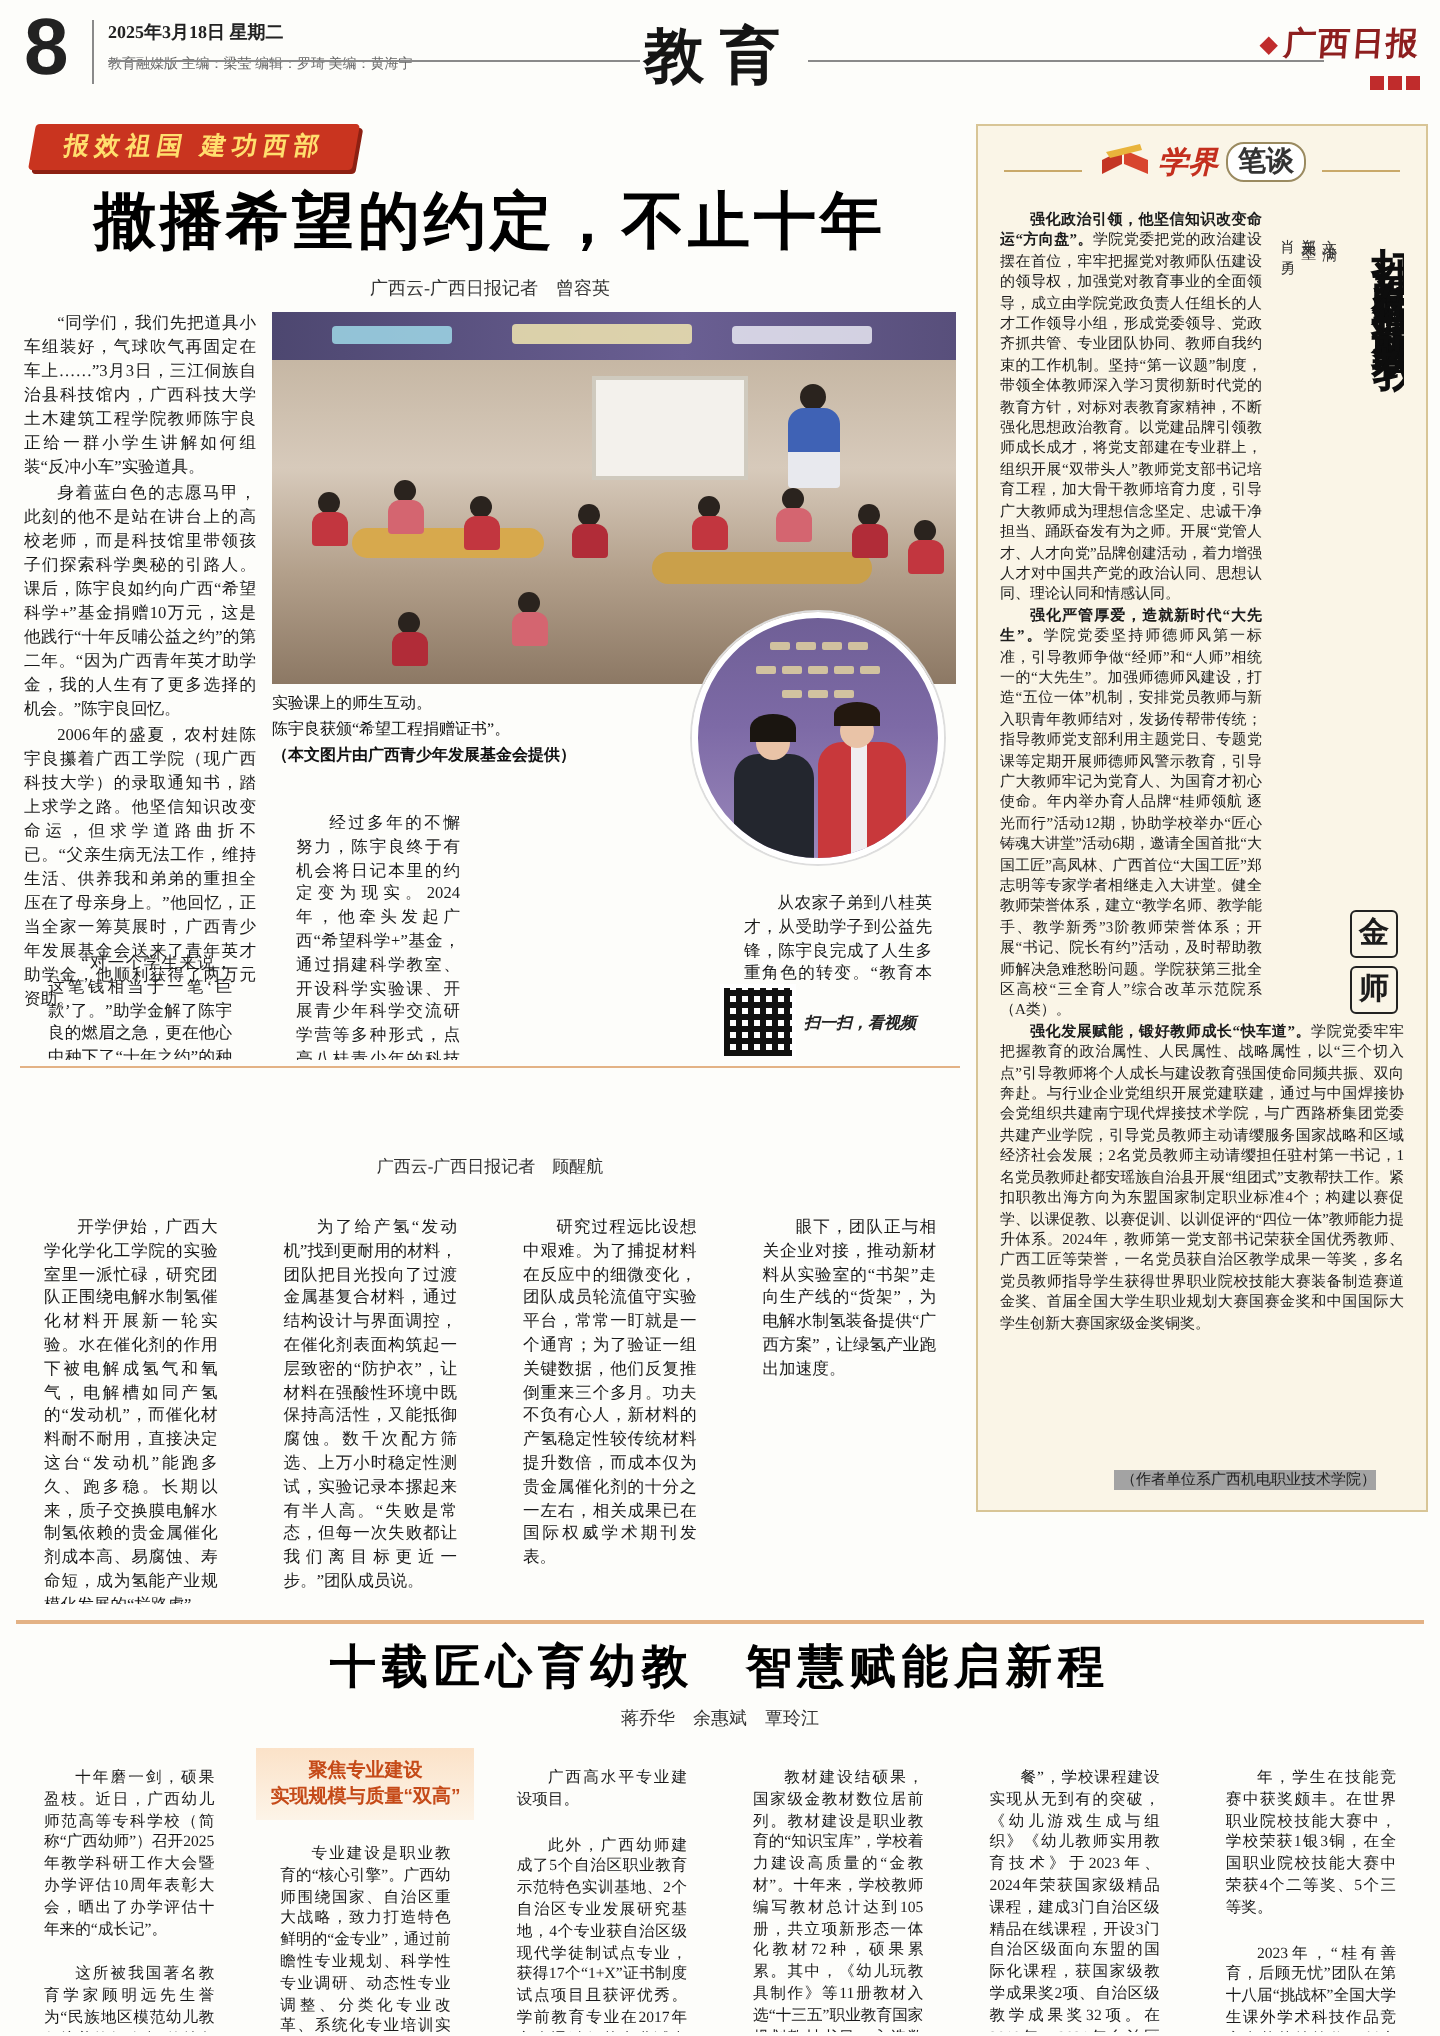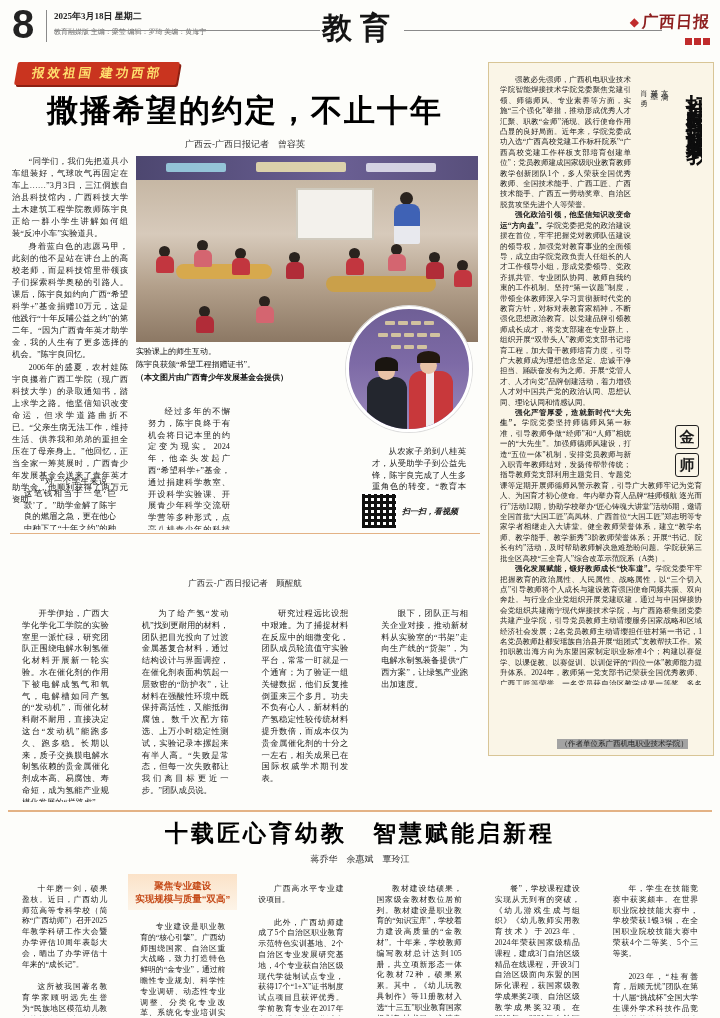--- a/index.html
+++ b/index.html
@@ -270,35 +270,46 @@
       </div>
       <div class="a3-col jt">
         <p>年，学生在技能竞赛中获奖颇丰。在世界职业院校技能大赛中，学校荣获1银3铜，在全国职业院校技能大赛中荣获4个二等奖、5个三等奖。</p>
         <p>2023年，“桂有善育，后顾无忧”团队在第十八届“挑战杯”全国大学生课外学术科技作品竞赛中荣获特等奖，创广西“大挑”主赛道历史最佳成绩；音乐舞蹈学院《打扁担》获文化和旅游部第十八届群众文化艺术节群星奖。自治区层面，共获1083项奖项，其中一等奖298项，占比27.5%。在“互联网+”大学生创新创业大赛中共有67个项目获奖，取得5金16银46铜；在十一届“挑战杯”广西大学生创业计划竞赛中获金奖5项、银奖9项、铜奖11项，学校首捧“优胜杯”，荣获优秀组织奖；获得全区师范生教学技能大赛一等奖13项、二等奖18项、三等奖25项。</p>
       </div>
     </div>
   </div>
 
   <div class="sb">
     <div class="sb-inner">
+      <div class="sb-head">
+        <div class="line"></div>
+        <span class="content">
+          <svg width="26" height="18" viewBox="0 0 26 18">
+            <path d="M2 15 L12 10 L12 3 L2 8 Z" fill="#c43524"></path>
+            <path d="M25 15 L13 10 L13 3 L25 8 Z" fill="#d8452e"></path>
+            <path d="M4 4 L21 0 L22 3 L6 7 Z" fill="#e9b43c"></path>
+          </svg>
+          <span class="w1">学界</span>
+          <span class="w2">笔谈</span>
+        </span>
+      </div>
 
       <div class="sb-text">
         <div class="sb-float">
           <div class="sb-authors">
             <span>文小满</span>
             <span>郑天墨</span>
             <span>肖　勇</span>
           </div>
           <div class="sb-vtitle">打造新时代德技双馨职教</div>
           <div class="sb-jinshi">
             <b>金</b>
             <b>师</b>
           </div>
         </div>
-        <p><span>强教必先强师，广西机电职业技术学院智能焊接技术学院党委聚焦党建引领、师德师风、专业素养等方面，实施“三个强化”举措，推动形成优秀人才汇聚、职教“金师”涌现、践行使命作用凸显的良好局面。近年来，学院党委成功入选“广西高校党建工作标杆院系”“广西高校党建工作样板支部培育创建单位”；党员教师建成国家级职业教育教师教学创新团队1个，多人荣获全国优秀教师、全国技术能手、广西工匠、广西技术能手、广西五一劳动奖章、自治区脱贫攻坚先进个人等荣誉。</span></p>
         <p><b>强化政治引领，他坚信知识改变命运“方向盘”。</b><span>学院党委把党的政治建设摆在首位，牢牢把握党对教师队伍建设的领导权，加强党对教育事业的全面领导，成立由学院党政负责人任组长的人才工作领导小组，形成党委领导、党政齐抓共管、专业团队协同、教师自我约束的工作机制。坚持“第一议题”制度，带领全体教师深入学习贯彻新时代党的教育方针，对标对表教育家精神，不断强化思想政治教育。以党建品牌引领教师成长成才，将党支部建在专业群上，组织开展“双带头人”教师党支部书记培育工程，加大骨干教师培育力度，引导广大教师成为理想信念坚定、忠诚干净担当、踊跃奋发有为之师。开展“党管人才、人才向党”品牌创建活动，着力增强人才对中国共产党的政治认同、思想认同、理论认同和情感认同。</span></p>
         <p><b>强化严管厚爱，造就新时代“大先生”。</b><span>学院党委坚持师德师风第一标准，引导教师争做“经师”和“人师”相统一的“大先生”。加强师德师风建设，打造“五位一体”机制，安排党员教师与新入职青年教师结对，发扬传帮带传统；指导教师党支部利用主题党日、专题党课等定期开展师德师风警示教育，引导广大教师牢记为党育人、为国育才初心使命。年内举办育人品牌“桂师领航 逐光而行”活动12期，协助学校举办“匠心铸魂大讲堂”活动6期，邀请全国首批“大国工匠”高凤林、广西首位“大国工匠”郑志明等专家学者相继走入大讲堂。健全教师荣誉体系，建立“教学名师、教学能手、教学新秀”3阶教师荣誉体系；开展“书记、院长有约”活动，及时帮助教师解决急难愁盼问题。学院获第三批全区高校“三全育人”综合改革示范院系（A类）。</span></p>
         <p><b>强化发展赋能，锻好教师成长“快车道”。</b><span>学院党委牢牢把握教育的政治属性、人民属性、战略属性，以“三个切入点”引导教师将个人成长与建设教育强国使命同频共振、双向奔赴。与行业企业党组织开展党建联建，通过与中国焊接协会党组织共建南宁现代焊接技术学院，与广西路桥集团党委共建产业学院，引导党员教师主动请缨服务国家战略和区域经济社会发展；2名党员教师主动请缨担任驻村第一书记，1名党员教师赴都安瑶族自治县开展“组团式”支教帮扶工作。紧扣职教出海方向为东盟国家制定职业标准4个；构建以赛促学、以课促教、以赛促训、以训促评的“四位一体”教师能力提升体系。2024年，教师第一党支部书记荣获全国优秀教师、广西工匠等荣誉，一名党员获自治区教学成果一等奖，多名党员教师指导学生获得世界职业院校技能大赛装备制造赛道金奖、首届全国大学生职业规划大赛国赛金奖和中国国际大学生创新大赛国家级金奖铜奖。</span></p>
 
       </div>
 
       <div class="sb-attrib">（作者单位系广西机电职业技术学院）</div>
     </div>
   </div>
 

